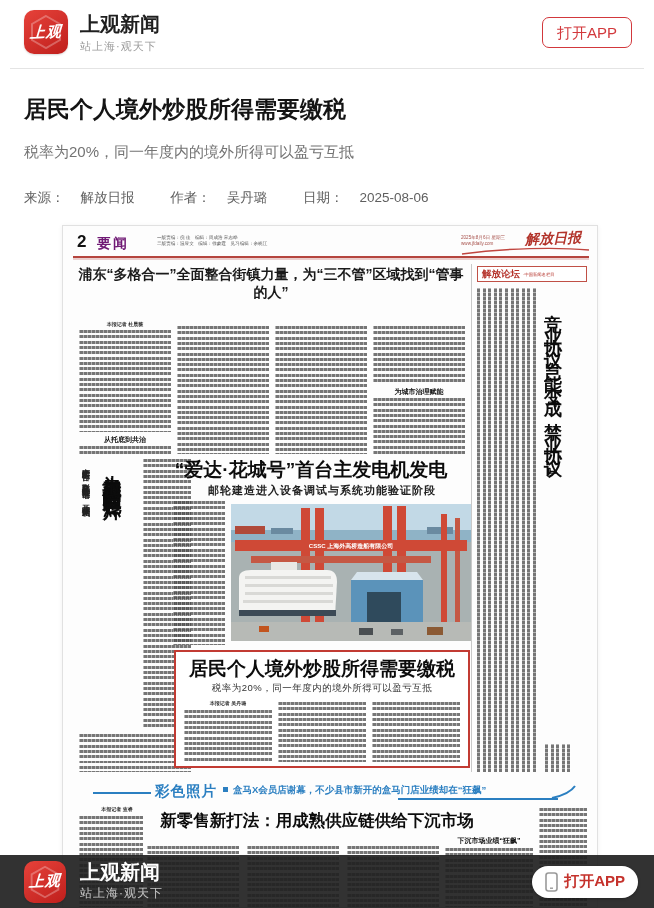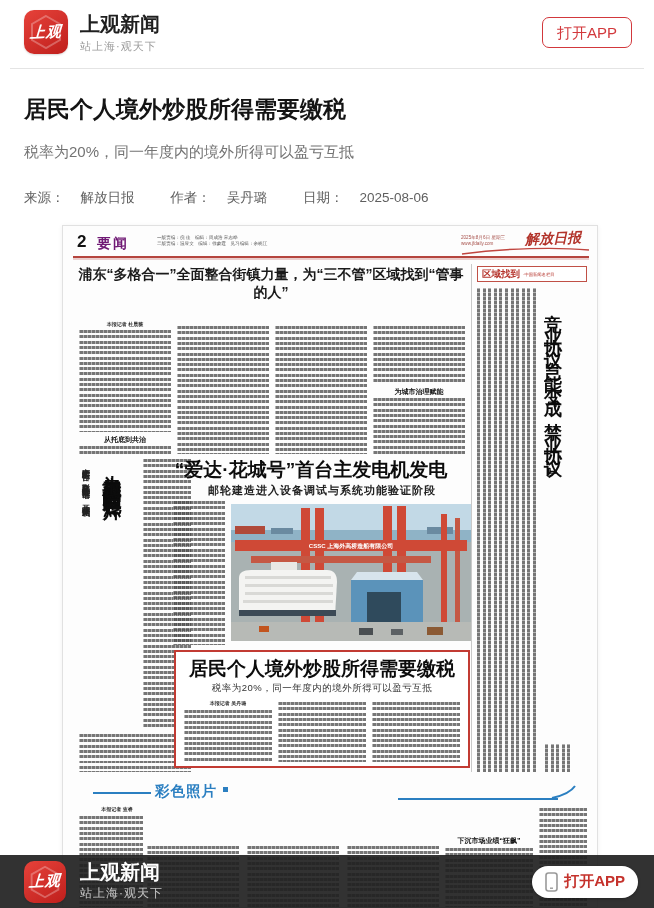--- a/index.html
+++ b/index.html
@@ -123,21 +123,21 @@
     <div class="abs crosshead" style="left:16px;top:209px;width:92px;">从托底到共治</div>
     <div class="abs fx" style="left:16px;top:220px;width:92px;height:10px;"></div>
     <div class="abs fx" style="left:114px;top:100px;width:92px;height:128px;"></div>
     <div class="abs fx" style="left:212px;top:100px;width:92px;height:128px;"></div>
     <div class="abs fx" style="left:310px;top:100px;width:92px;height:58px;"></div>
     <div class="abs crosshead" style="left:310px;top:161px;width:92px;">为城市治理赋能</div>
     <div class="abs fx" style="left:310px;top:172px;width:92px;height:56px;"></div>
 
     <div class="abs np-vline" style="left:408px;top:38px;height:508px;"></div>
     <div class="abs forum-box" style="left:414px;top:40px;width:110px;height:16px;">
-      <span class="forum-title">区域找到</span>
+      <span class="forum-title">解放论坛</span>
       <span class="forum-tag">·中国新闻名栏目</span>
     </div>
     <div class="abs fv" style="left:414px;top:62px;width:62px;height:484px;"></div>
     <div class="abs vrl v-headline" style="left:478px;top:74px;height:442px;">竞业协议岂能变成『禁业协议』</div>
     <div class="abs fv" style="left:482px;top:518px;width:26px;height:28px;"></div>
 
     <div class="abs vrl v-kicker" style="left:16px;top:236px;height:206px;">产学研医合作，联影光子计数能谱CT开启临床测试</div>
     <div class="abs vrl v-headline2" style="left:36px;top:233px;height:312px;">为患者拍出更清晰的『彩色照片』</div>
     <div class="abs fx" style="left:80px;top:233px;width:48px;height:270px;"></div>
     <div class="abs fx" style="left:16px;top:508px;width:112px;height:38px;"></div>
@@ -188,27 +188,29 @@
       <div class="abs tax-deck" style="left:4px;top:30px;width:284px;">税率为20%，同一年度内的境外所得可以盈亏互抵</div>
       <div class="abs np-byline" style="left:8px;top:48px;width:88px;">本报记者 吴丹璐</div>
       <div class="abs fx" style="left:8px;top:58px;width:88px;height:52px;"></div>
       <div class="abs fx" style="left:102px;top:50px;width:88px;height:60px;"></div>
       <div class="abs fx" style="left:196px;top:50px;width:88px;height:60px;"></div>
     </div>
 
     <div class="abs focus-line" style="left:30px;top:566px;width:58px;"></div>
     <div class="abs focus-label" style="left:92px;top:556px;">彩色照片</div>
     <div class="abs" style="left:160px;top:561px;width:5px;height:5px;background:#2b7fc1;"></div>
+    <div class="abs focus-kicker" style="left:170px;top:558px;width:330px;">盒马X会员店谢幕，不少县市新开的盒马门店业绩却在“狂飙”</div>
     <div class="abs focus-line" style="left:335px;top:572px;width:160px;"></div>
     <svg class="abs" style="left:488px;top:558px;" width="26" height="16">
       <path d="M1,14 C10,12 20,8 24,2" stroke="#2b7fc1" stroke-width="2" fill="none"></path>
     </svg>
 
     <div class="abs np-byline" style="left:22px;top:580px;width:64px;">本报记者 查睿</div>
     <div class="abs fx" style="left:16px;top:590px;width:64px;height:93px;"></div>
+    <div class="abs focus-headline" style="left:84px;top:584px;width:340px;">新零售新打法：用成熟供应链供给下沉市场</div>
     <div class="abs fx" style="left:84px;top:620px;width:92px;height:63px;"></div>
     <div class="abs fx" style="left:184px;top:620px;width:92px;height:63px;"></div>
     <div class="abs fx" style="left:284px;top:620px;width:92px;height:63px;"></div>
     <div class="abs crosshead" style="left:382px;top:610px;width:88px;">下沉市场业绩“狂飙”</div>
     <div class="abs fx" style="left:382px;top:622px;width:88px;height:61px;"></div>
     <div class="abs fx" style="left:476px;top:582px;width:48px;height:101px;"></div>
   </div>
 
   <div class="app-footer">
     <div class="logo ft-logo">

